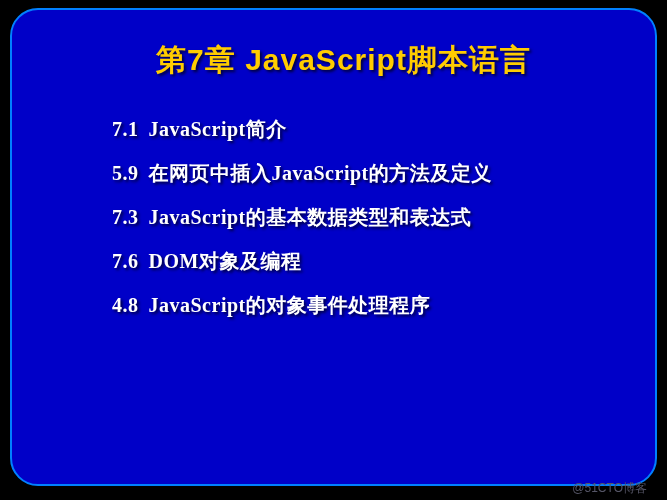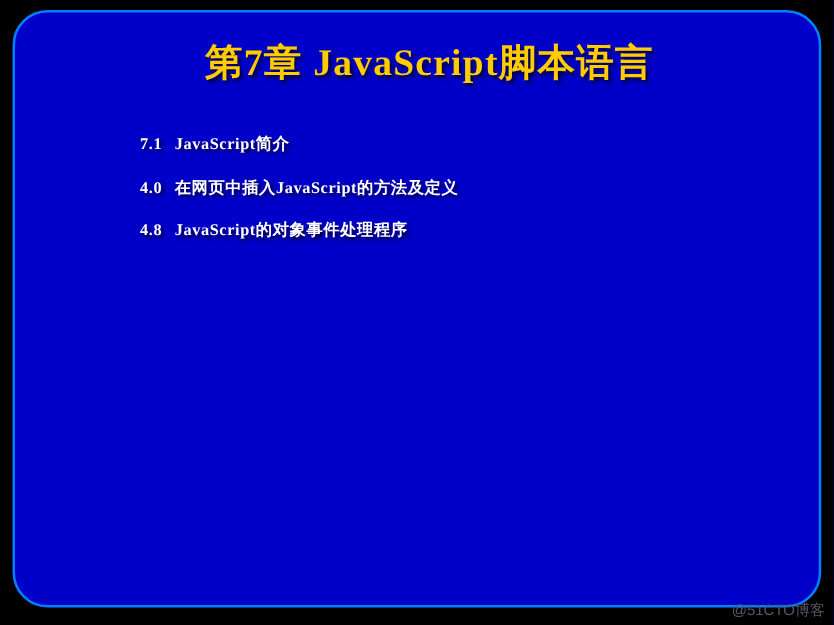--- a/index.html
+++ b/index.html
@@ -24,60 +24,67 @@
       border: 2px solid #0080ff;
       border-radius: 28px;
       background: #0000c8;
       padding: 20px 30px 20px 50px;
     }
     .title {
       text-align: center;
       color: #ffcc00;
       font-size: 30px;
       font-weight: bold;
+      margin-top: 10px;
       margin-bottom: 35px;
       text-shadow: 2px 2px 3px rgba(0,0,0,0.7);
-      font-family: Liberation Serif, serif;
+      font-family: Liberation Sans, sans-serif;
       letter-spacing: 1px;
     }
     .toc {
       padding-left: 50px;
     }
     .toc-item {
       color: #ffffff;
-      font-size: 13px;
+      font-size: 20px;
       font-weight: bold;
       margin-bottom: 17px;
       text-shadow: 2px 2px 3px rgba(0,0,0,0.7);
       letter-spacing: 0.5px;
       line-height: 1.35;
     }
     .toc-item .num {
       margin-right: 10px;
     }
     .watermark {
       position: absolute;
       bottom: 3px;
-      right: 7px;
+      right: 20px;
       color: #555566;
       font-size: 12px;
       font-family: Arial, sans-serif;
     }
   </style>
 </head>
 <body>
 
 <div class="slide-frame">
   <h1 class="title">第7章  JavaScript脚本语言</h1>
   <div class="toc">
     <div class="toc-item">
       <span class="num">7.1</span><span>JavaScript简介</span>
     </div>
     <div class="toc-item">
-      <span class="num">4.0</span><span>在网页中插入JavaScript的方法及定义</span>
+      <span class="num">5.9</span><span>在网页中插入JavaScript的方法及定义</span>
+    </div>
+    <div class="toc-item">
+      <span class="num">7.3</span><span>JavaScript的基本数据类型和表达式</span>
+    </div>
+    <div class="toc-item">
+      <span class="num">7.6</span><span>DOM对象及编程</span>
     </div>
     <div class="toc-item">
       <span class="num">4.8</span><span>JavaScript的对象事件处理程序</span>
     </div>
   </div>
 </div>
 
 <div class="watermark">@51CTO博客</div>
 
 </body></html>

